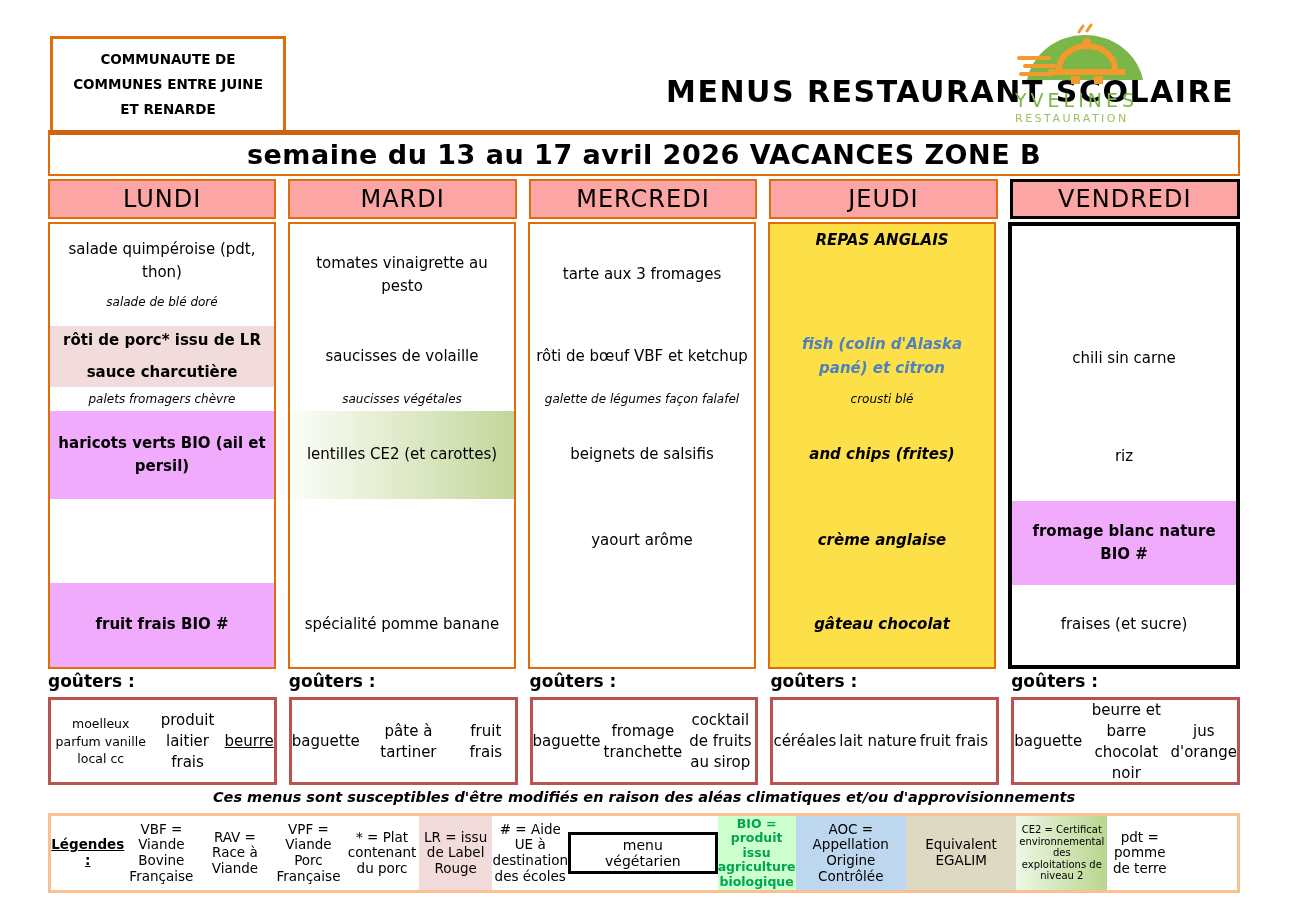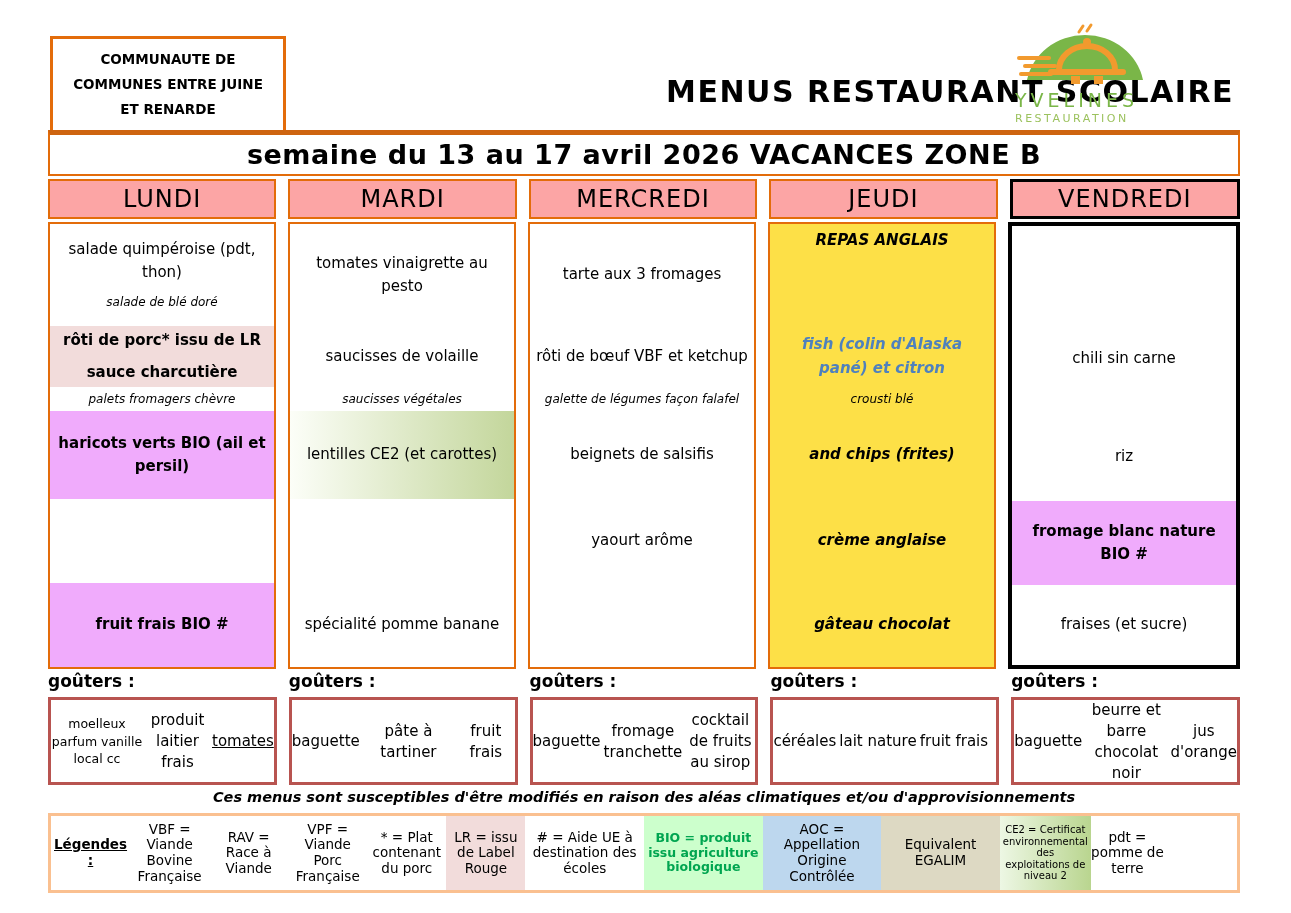--- a/index.html
+++ b/index.html
@@ -205,21 +205,21 @@
         <div class="gouter-label">goûters :</div>
         <div class="gouter-label">goûters :</div>
         <div class="gouter-label">goûters :</div>
         <div class="gouter-label">goûters :</div>
         <div class="gouter-label">goûters :</div>
       </div>
     <div class="boxes-row">
         <div class="gouter-box">
           <div class="g-small">moelleux parfum vanille local cc</div>
           <div class="t-normal">produit laitier frais</div>
-          <div class="g-underline">tomates</div>
+          <div class="g-underline">beurre</div>
         </div>
         <div class="gouter-box">
           <div class="t-normal">baguette</div>
           <div class="t-normal">pâte à tartiner</div>
           <div class="t-normal">fruit frais</div>
         </div>
         <div class="gouter-box">
           <div class="t-normal">baguette</div>
           <div class="t-normal">fromage tranchette</div>
           <div class="t-normal">cocktail de fruits au sirop</div>
@@ -245,20 +245,23 @@
         <div class="leg-cell">VBF = Viande Bovine Française</div>
         <div class="leg-cell">RAV = Race à Viande</div>
       </div>
       <div class="leg-col">
         <div class="leg-cell">VPF = Viande Porc Française</div>
         <div class="leg-cell">* = Plat contenant du porc</div>
         <div class="leg-cell leg-pink">LR = issu de Label Rouge</div>
       </div>
       <div class="leg-col">
         <div class="leg-cell"># = Aide UE à destination des écoles</div>
+        <div class="leg-cell">
+            <span class="veg-box">menu végétarien</span>
+          </div>
         <div class="leg-cell leg-biogreen">BIO = produit issu agriculture biologique</div>
       </div>
       <div class="leg-col">
         <div class="leg-cell leg-blue">AOC = Appellation Origine Contrôlée</div>
         <div class="leg-cell leg-olive">Equivalent EGALIM</div>
       </div>
       <div class="leg-col">
         <div class="leg-cell leg-grad">CE2 = Certificat environnemental des exploitations de niveau 2</div>
         <div class="leg-cell">pdt = pomme de terre</div>
         <div class="leg-cell"></div>

